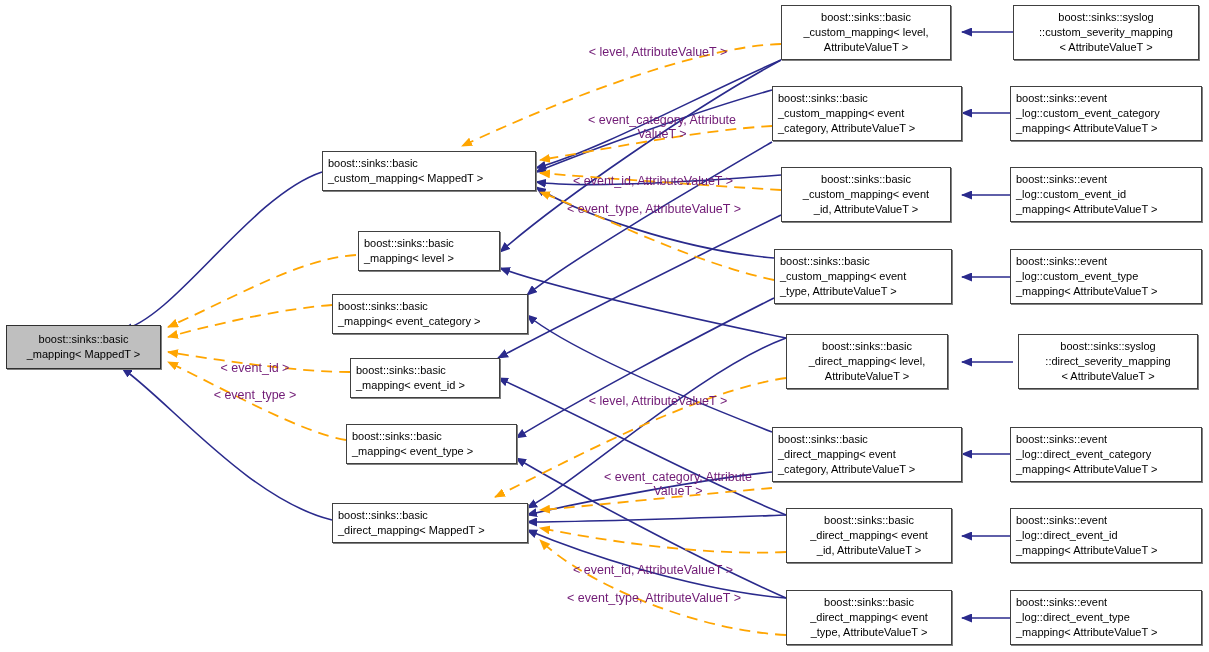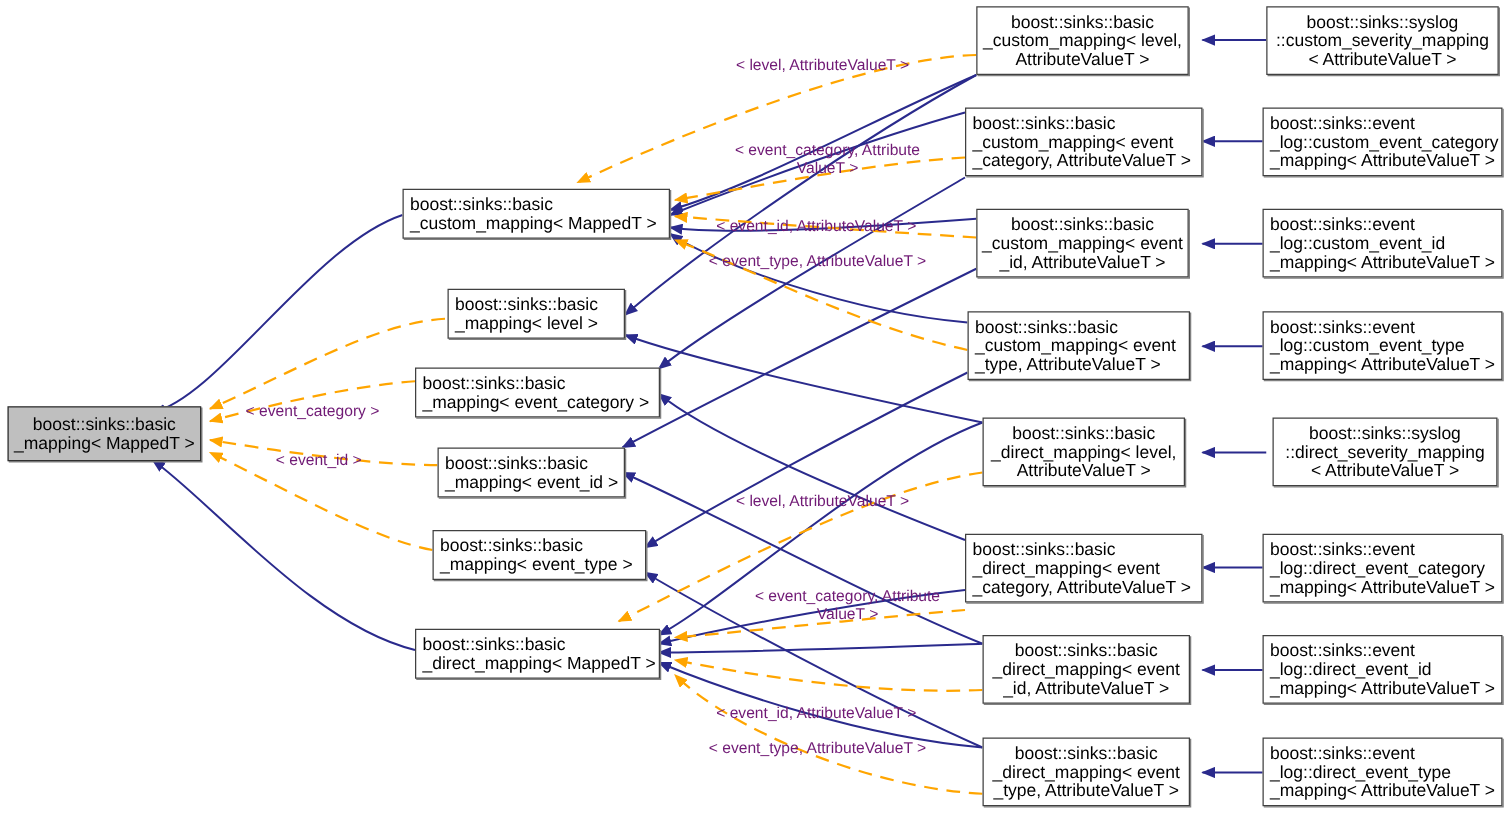--- a/index.html
+++ b/index.html
@@ -26,21 +26,21 @@
   }
   .node {
     position: absolute;
     box-sizing: border-box;
     border: 1px solid #404040;
     background: #ffffff;
     display: flex;
     align-items: center;
     justify-content: center;
     text-align: center;
-    font-size: 14px;
+    font-size: 11px;
     line-height: 15px;
     color: #000000;
     white-space: pre-line;
     box-shadow: 1px 1px 0 #808080;
     z-index: 5;
     cursor: pointer;
   }
   .node.root {
     background: #bfbfbf;
     border-color: #303030;
@@ -278,28 +278,28 @@
 _mapping&lt; AttributeValueT &gt;</span>
   </div>
 
   <div class="node lalign" style="left:1010px; top:590px; width:192px; height:55px;">
     <span>boost::sinks::event
 _log::direct_event_type
 _mapping&lt; AttributeValueT &gt;</span>
   </div>
 
 
-  <div class="edge-label" style="left:175px; top:308px; width:150px;">
-    <span>&lt; event_category &gt;</span>
-  </div>
 
   <div class="edge-label" style="left:190px; top:347px; width:130px;">
     <span>&lt; event_id &gt;</span>
   </div>
 
+  <div class="edge-label" style="left:185px; top:374px; width:140px;">
+    <span>&lt; event_type &gt;</span>
+  </div>
 
   <div class="edge-label" style="left:558px; top:31px; width:200px;">
     <span>&lt; level, AttributeValueT &gt;</span>
   </div>
 
   <div class="edge-label" style="left:554px; top:99px; width:216px;">
     <span>&lt; event_category, Attribute
 ValueT &gt;</span>
   </div>
 

